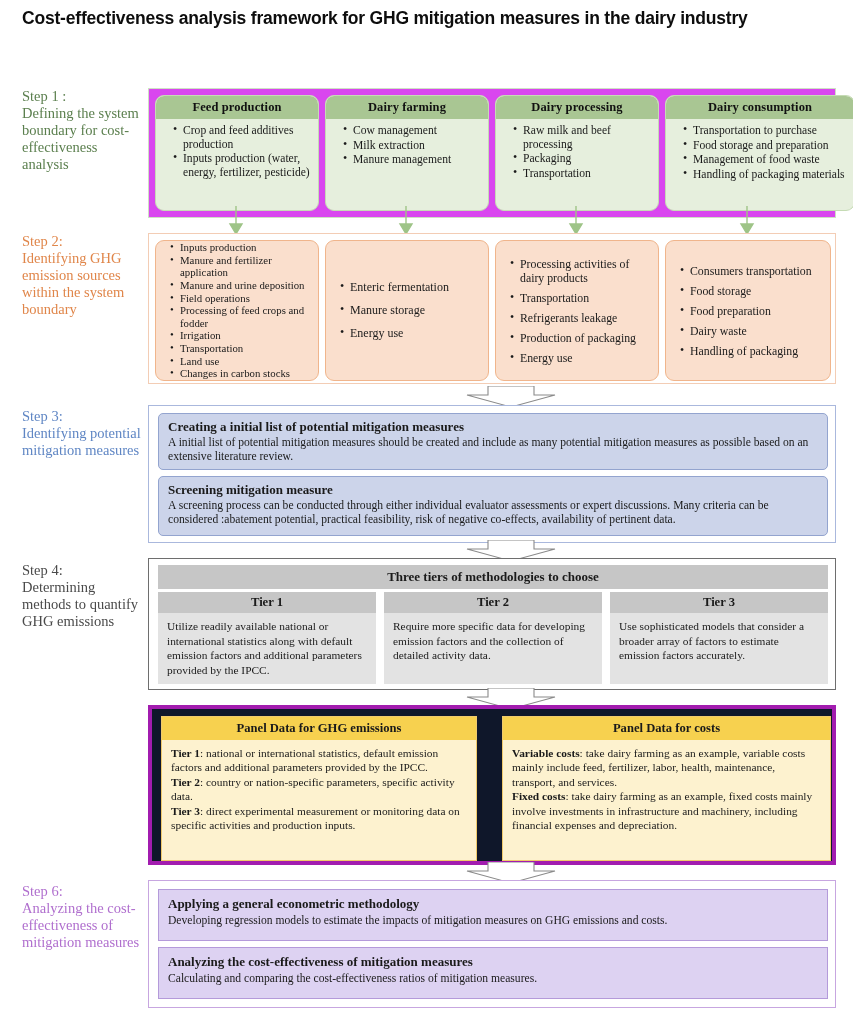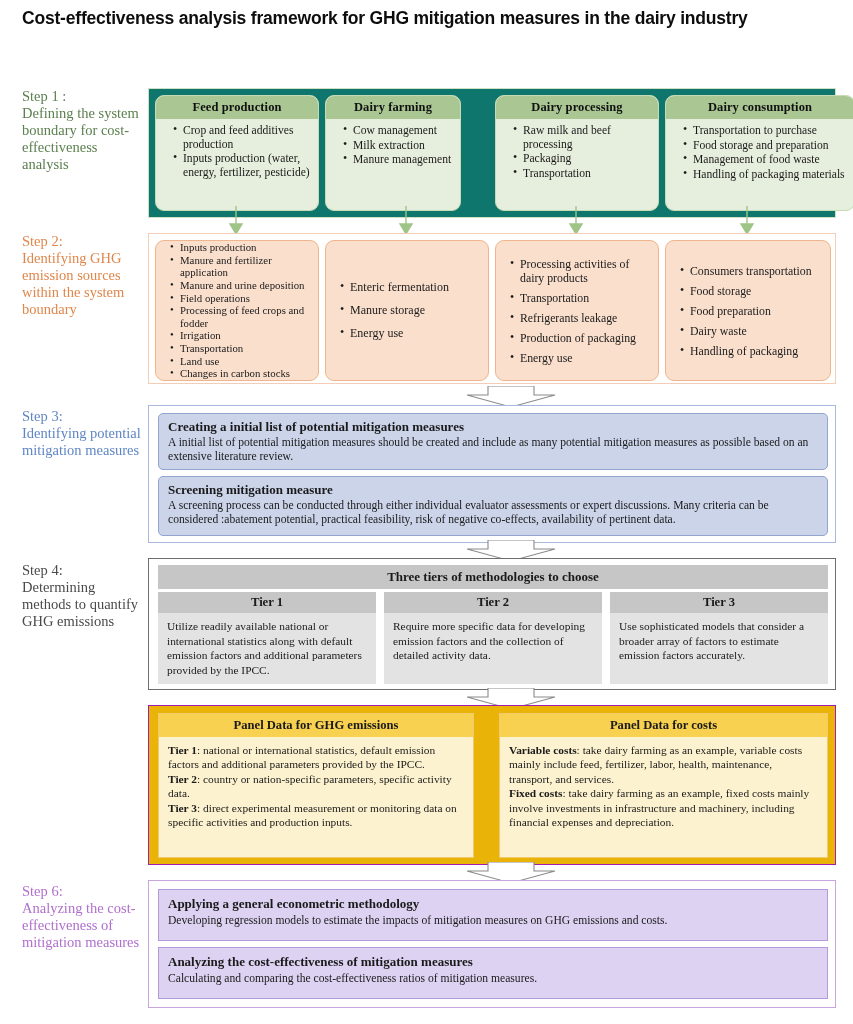--- a/index.html
+++ b/index.html
@@ -25,21 +25,21 @@
     position:absolute;
     width:120px;
     font-family:"Liberation Serif", serif;
     font-size:14.5px; line-height:17px;
     text-align:left;
   }
   .section{position:absolute;box-sizing:border-box;}
 
   
   #sec1{left:148px; top:88px; width:688px; height:130px;
-        border:1px solid #cfe0c4; background:#0f766e;padding-left:20px;}
+        border:1px solid #cfe0c4; background:#d946ef;padding-left:20px;}
   .s1col{
     position:absolute; top:6px; height:116px;
     box-sizing:border-box;
     background:#e6efdd;
     border:1px solid #c5dbb4;
     border-radius:9px;
     overflow:hidden;
   }
   .s1head{
     background:#a9c693; color:#111;
@@ -99,21 +99,21 @@
   .tier{
     position:absolute;top:33px;height:92px;
     box-sizing:border-box;background:#e3e3e3;
     overflow:hidden;
   }
   .tier-head{background:#c6c6c6;text-align:center;font-weight:bold;font-size:12.6px;padding:3px 0 3px;}
   .tier-body{padding:6px 9px;font-size:11.4px;line-height:14.6px;}
 
   
   #sec5{left:148px; top:705px; width:688px; height:160px;
-        border:1px solid #a21caf; background:#eab308;}
+        border:4px solid #a21caf; background:#0f172a;}
   .s5col{
     position:absolute;top:7px;height:145px;
     box-sizing:border-box;background:#fdf2cf;
     border:1px solid #f0ca6c;overflow:hidden;
   }
   .s5head{background:#f7d14f;text-align:center;font-weight:bold;font-size:12.6px;padding:4px 0 4px;}
   .s5body{padding:6px 9px;font-size:11.4px;line-height:14.4px;}
   .s5body b{font-weight:bold;}
 
   
@@ -143,21 +143,21 @@
   <div class="section" id="sec1">
     <div class="s1col" id="s1c0" style="left:6px;width:164px;">
       <div class="s1head">Feed production</div>
       <div class="s1body">
           <ul>
         <li>Crop and feed additives production</li>
         <li>Inputs production (water, energy, fertilizer, pesticide)</li>
       </ul>
         </div>
     </div>
-    <div class="s1col" id="s1c1" style="left:176px;width:136px;">
+    <div class="s1col" id="s1c1" style="left:176px;width:164px;">
       <div class="s1head">Dairy farming</div>
       <div class="s1body">
           <ul>
         <li>Cow management</li>
         <li>Milk extraction</li>
         <li>Manure management</li>
       </ul>
         </div>
     </div>
     <div class="s1col" id="s1c2" style="left:346px;width:164px;">

